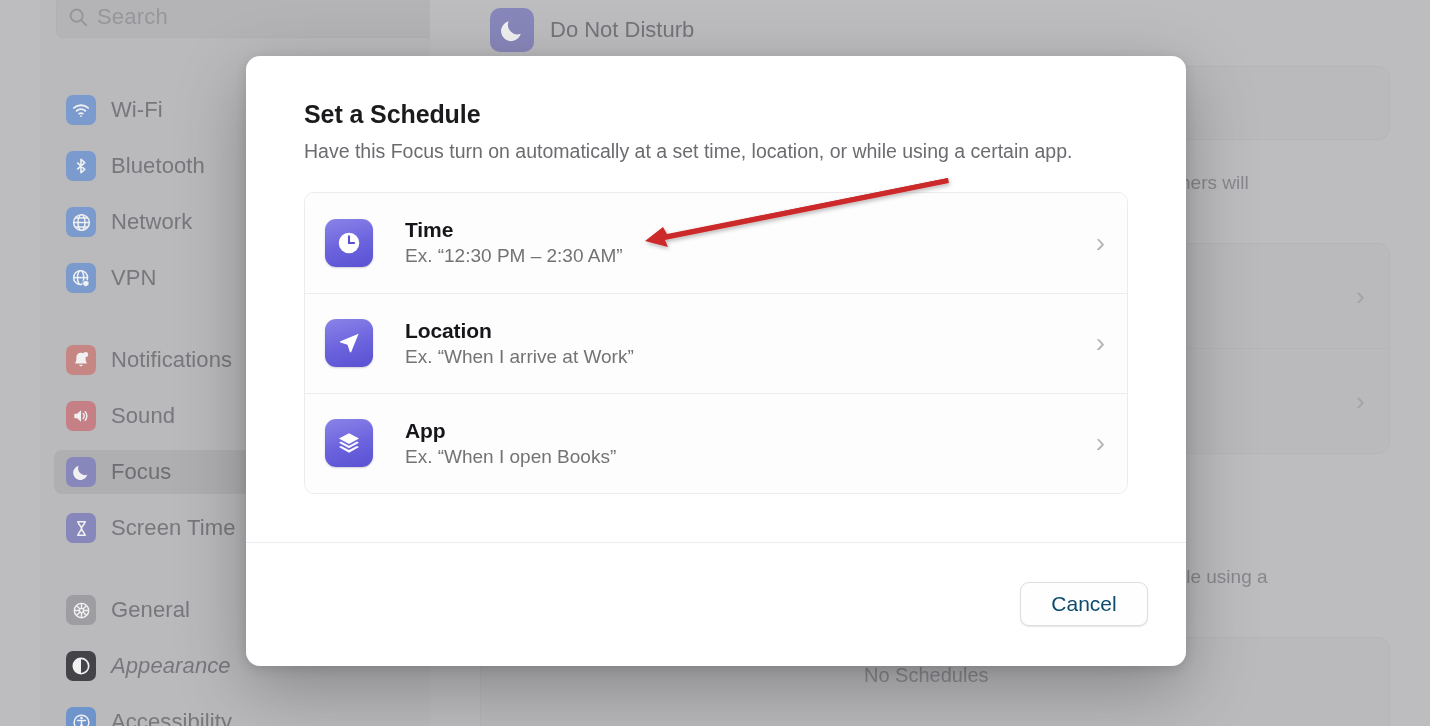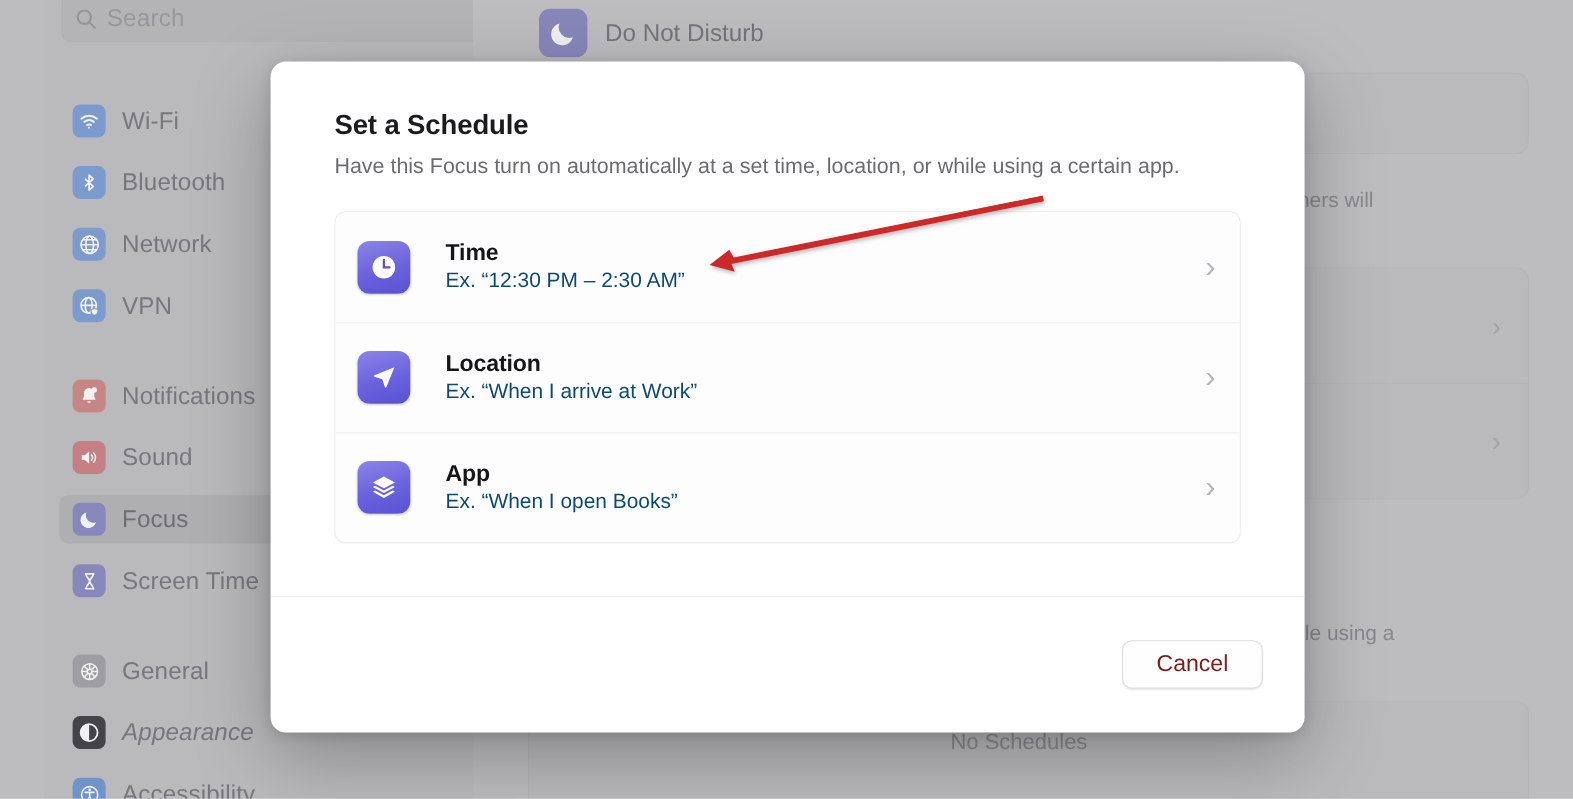--- a/index.html
+++ b/index.html
@@ -96,34 +96,34 @@
   }
   .option-row + .option-row { border-top: 1px solid #ededef; }
   .opt-ico {
     width: 48px; height: 48px; border-radius: 11px; flex: 0 0 auto;
     background: linear-gradient(165deg,#8a84e8 0%,#6b62dd 55%,#5a51d4 100%);
     display: flex; align-items: center; justify-content: center;
     box-shadow: 0 1px 2px rgba(0,0,0,.18);
   }
   .opt-texts { flex: 1 1 auto; min-width: 0; }
   .opt-title { font-size: 21px; font-weight: bold; color: #16161a; letter-spacing: -.1px; }
-  .opt-sub { margin-top: 3px; font-size: 19px; color: #0c4a6e; }
+  .opt-sub { margin-top: 3px; font-size: 19px; color: #737373; }
   .opt-chev { flex: 0 0 auto; font-size: 28px; color: #b6b6ba; font-weight: 300; line-height: 1; }
 
   .modal-divider {
     position: absolute; left: 0; right: 0; top: 486px; height: 1px; background: #ececee;
   }
   .modal-footer {
     position: absolute; left: 0; right: 0; bottom: 0; height: 124px;
     display: flex; align-items: center; justify-content: flex-end; padding-right: 38px;
   }
   .cancel-btn {
     min-width: 128px; height: 44px; padding: 0 22px;
     background: #fefefe; border: 1px solid #dededf; border-radius: 9px;
-    font-family: "Liberation Sans", sans-serif; font-size: 21px; color: #7f1d1d;
+    font-family: "Liberation Sans", sans-serif; font-size: 21px; color: #0c4a6e;
     box-shadow: 0 1px 1.5px rgba(0,0,0,.10);
     cursor: pointer;
   }
 
   
   .annot { position: absolute; inset: 0; pointer-events: none; }
 </style>
 </head>
 <body>
 

